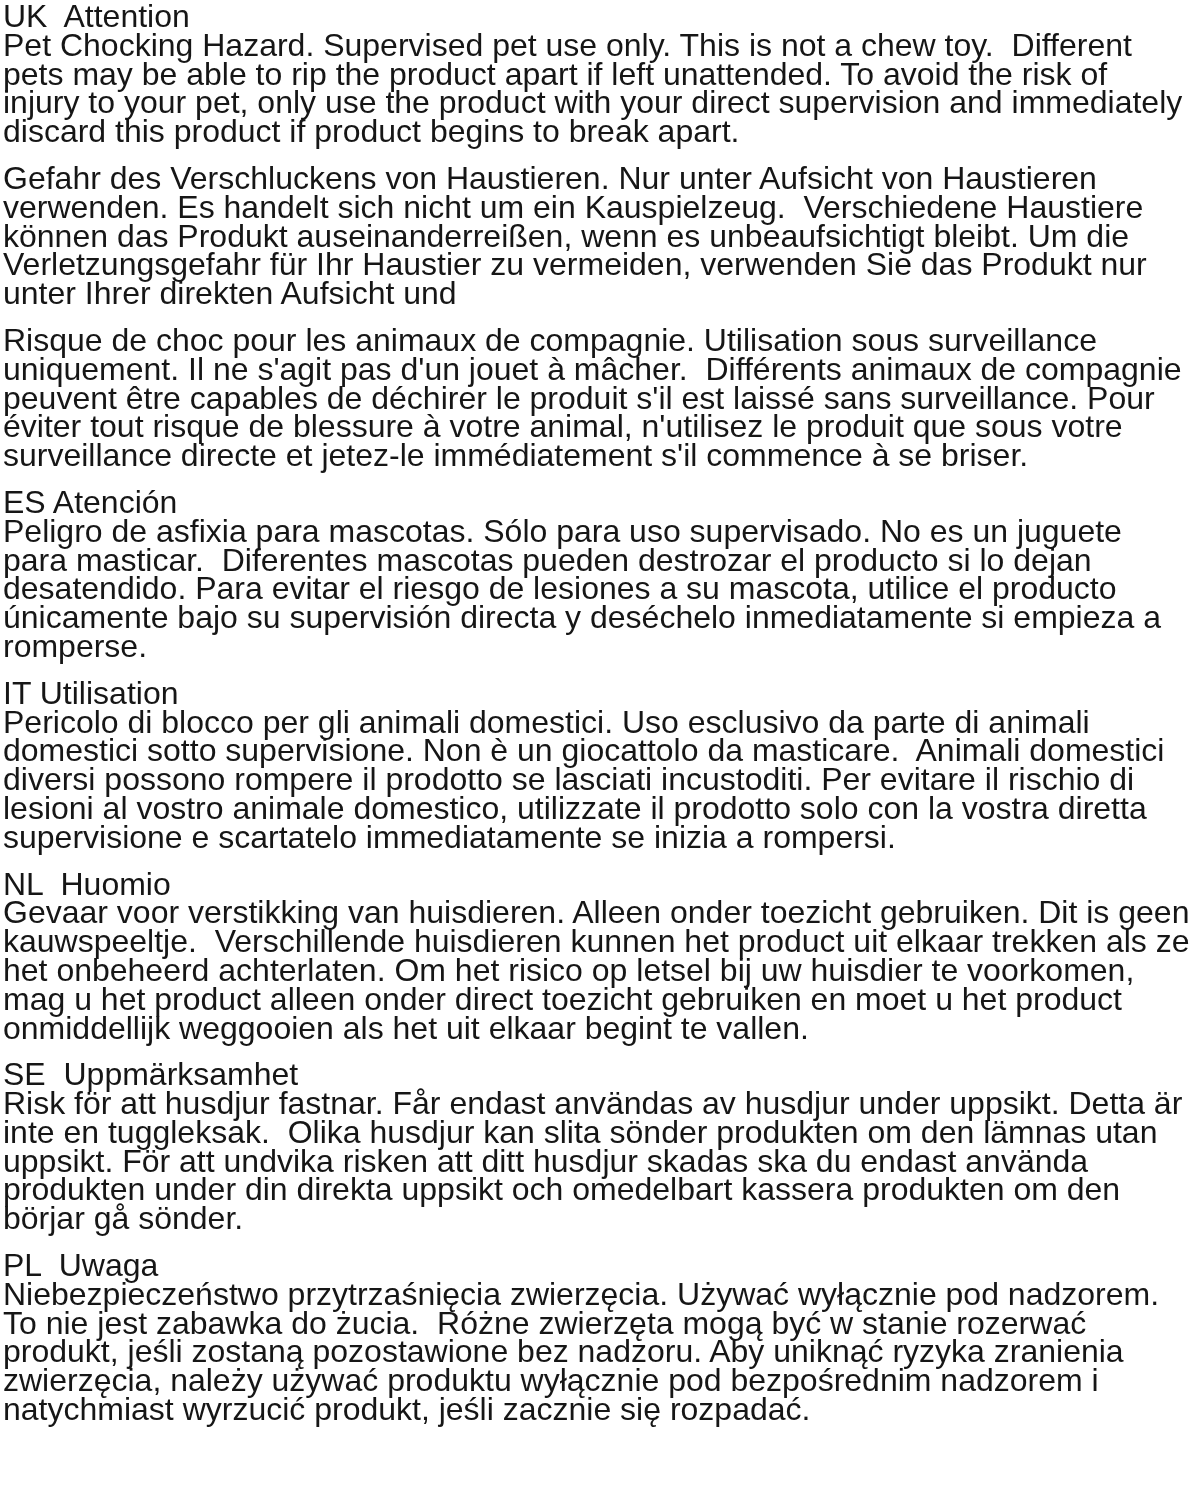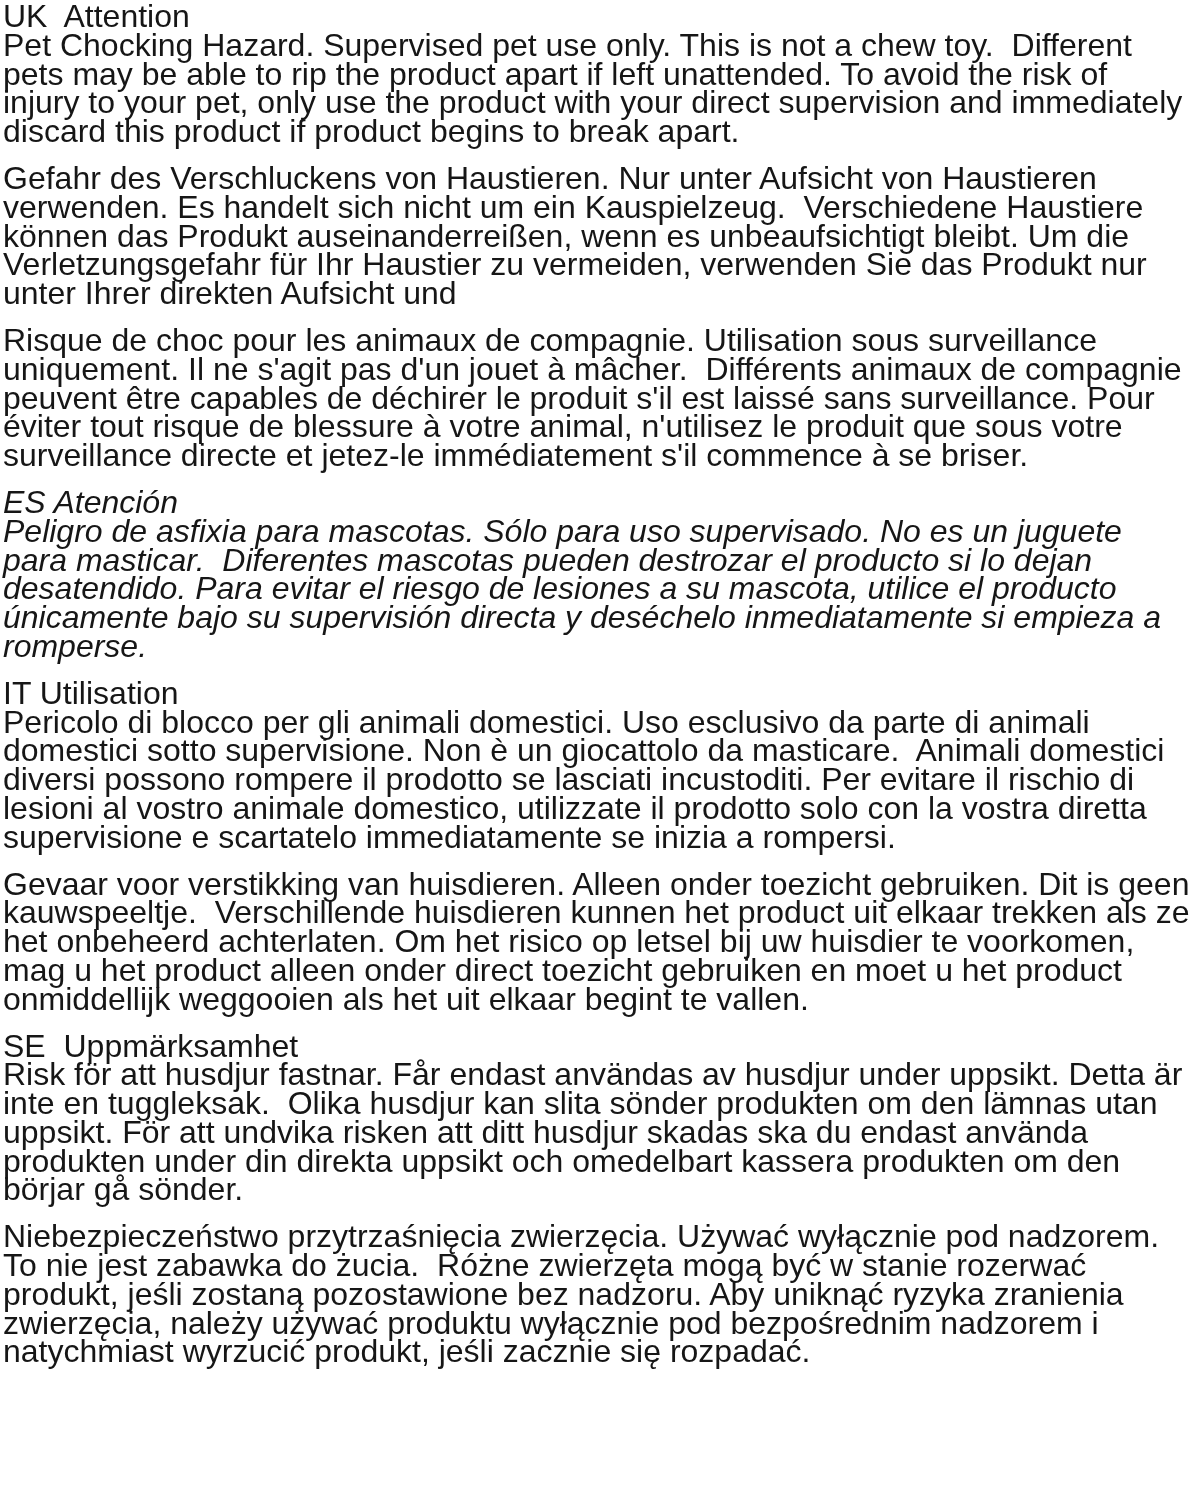--- a/index.html
+++ b/index.html
@@ -14,21 +14,20 @@
     font-family: "Liberation Sans", "DejaVu Sans", sans-serif;
     color: #161616;
   }
   .document {
     padding: 2px 6px 0 3px;
   }
   .section {
     margin: 0 0 18px 0;
   }
   .section.gap-large {
-    font-style: italic;
   }
   .section h2,
   .section p {
     margin: 0;
     font-size: 32px;
     font-weight: 400;
     line-height: 28.8px;
     white-space: pre-wrap;       
     letter-spacing: 0px;
   }
@@ -55,25 +54,27 @@
     <h2>ES Atención</h2>
     <p>Peligro de asfixia para mascotas. Sólo para uso supervisado. No es un juguete para masticar.  Diferentes mascotas pueden destrozar el producto si lo dejan desatendido. Para evitar el riesgo de lesiones a su mascota, utilice el producto únicamente bajo su supervisión directa y deséchelo inmediatamente si empieza a romperse.</p>
   </section>
 
   <section class="section">
     <h2>IT Utilisation</h2>
     <p>Pericolo di blocco per gli animali domestici. Uso esclusivo da parte di animali domestici sotto supervisione. Non è un giocattolo da masticare.  Animali domestici diversi possono rompere il prodotto se lasciati incustoditi. Per evitare il rischio di lesioni al vostro animale domestico, utilizzate il prodotto solo con la vostra diretta supervisione e scartatelo immediatamente se inizia a rompersi.</p>
   </section>
 
   <section class="section">
+    <h2>NL  Huomio</h2>
     <p>Gevaar voor verstikking van huisdieren. Alleen onder toezicht gebruiken. Dit is geen kauwspeeltje.  Verschillende huisdieren kunnen het product uit elkaar trekken als ze het onbeheerd achterlaten. Om het risico op letsel bij uw huisdier te voorkomen, mag u het product alleen onder direct toezicht gebruiken en moet u het product onmiddellijk weggooien als het uit elkaar begint te vallen.</p>
   </section>
 
   <section class="section">
     <h2>SE  Uppmärksamhet</h2>
     <p>Risk för att husdjur fastnar. Får endast användas av husdjur under uppsikt. Detta är inte en tuggleksak.  Olika husdjur kan slita sönder produkten om den lämnas utan uppsikt. För att undvika risken att ditt husdjur skadas ska du endast använda produkten under din direkta uppsikt och omedelbart kassera produkten om den börjar gå sönder.</p>
   </section>
 
   <section class="section">
+    <h2>PL  Uwaga</h2>
     <p>Niebezpieczeństwo przytrzaśnięcia zwierzęcia. Używać wyłącznie pod nadzorem. To nie jest zabawka do żucia.  Różne zwierzęta mogą być w stanie rozerwać produkt, jeśli zostaną pozostawione bez nadzoru. Aby uniknąć ryzyka zranienia zwierzęcia, należy używać produktu wyłącznie pod bezpośrednim nadzorem i natychmiast wyrzucić produkt, jeśli zacznie się rozpadać.</p>
   </section>
 
 </main>
 
 </body></html>

